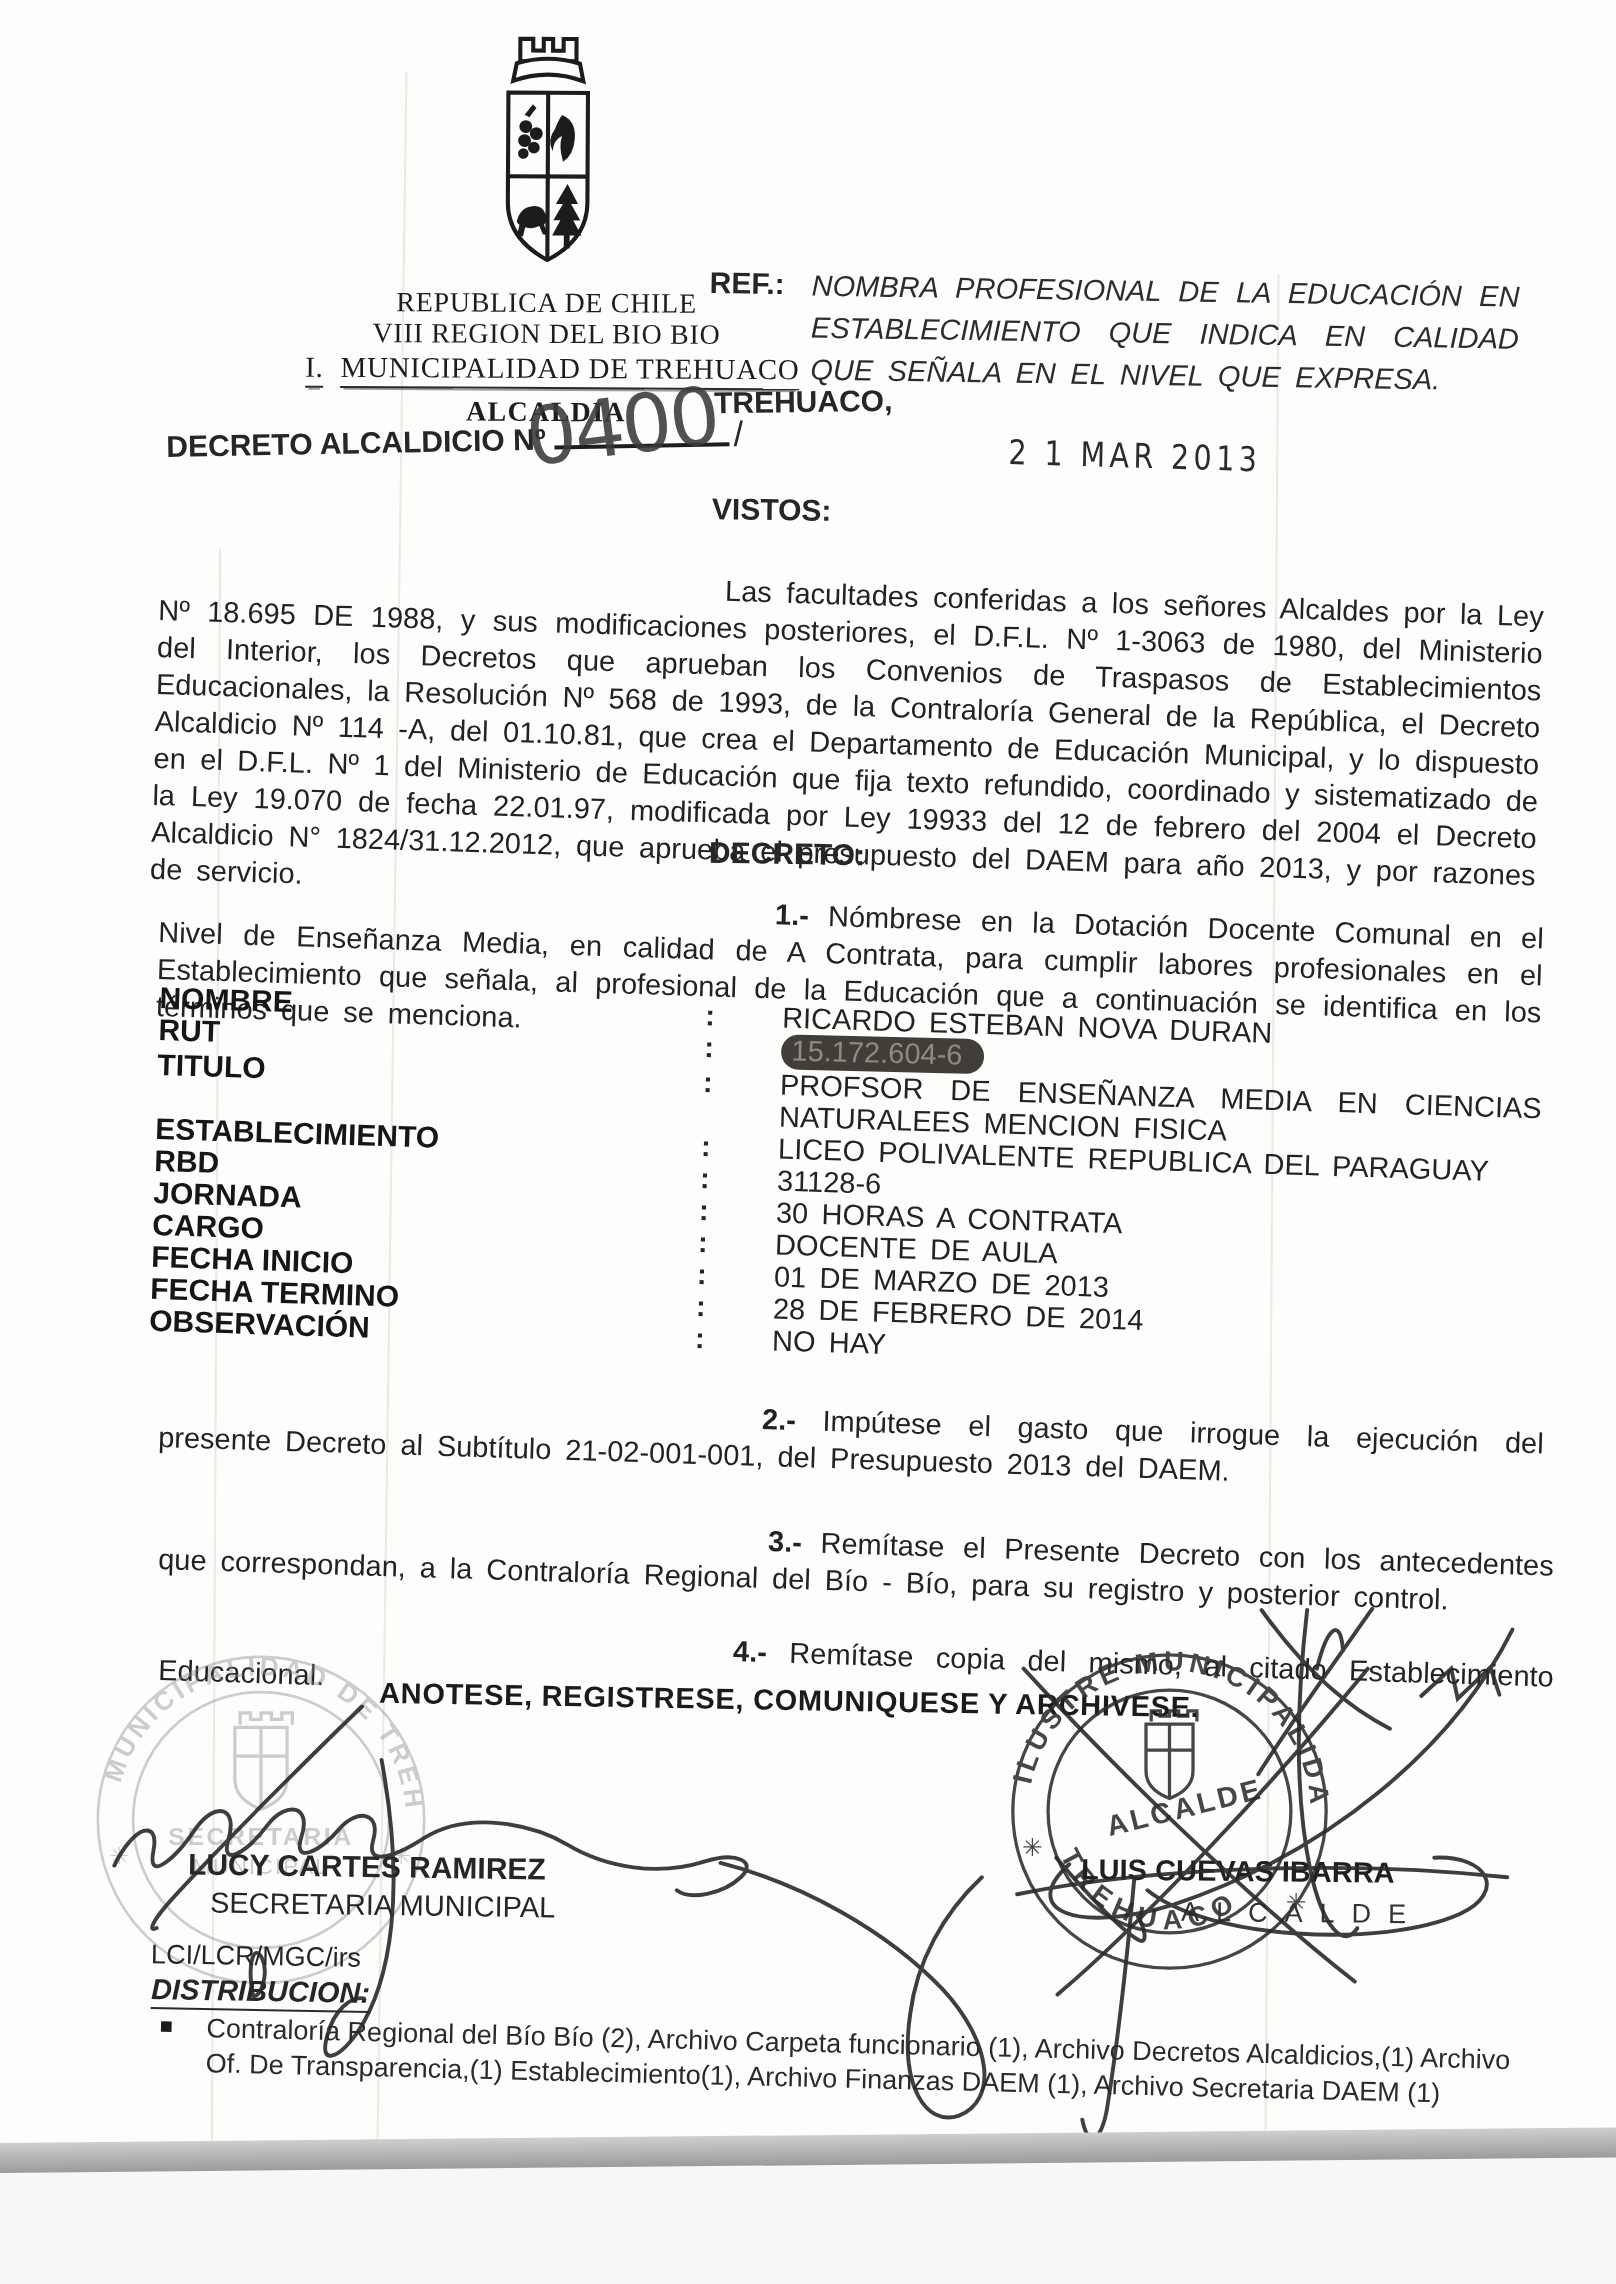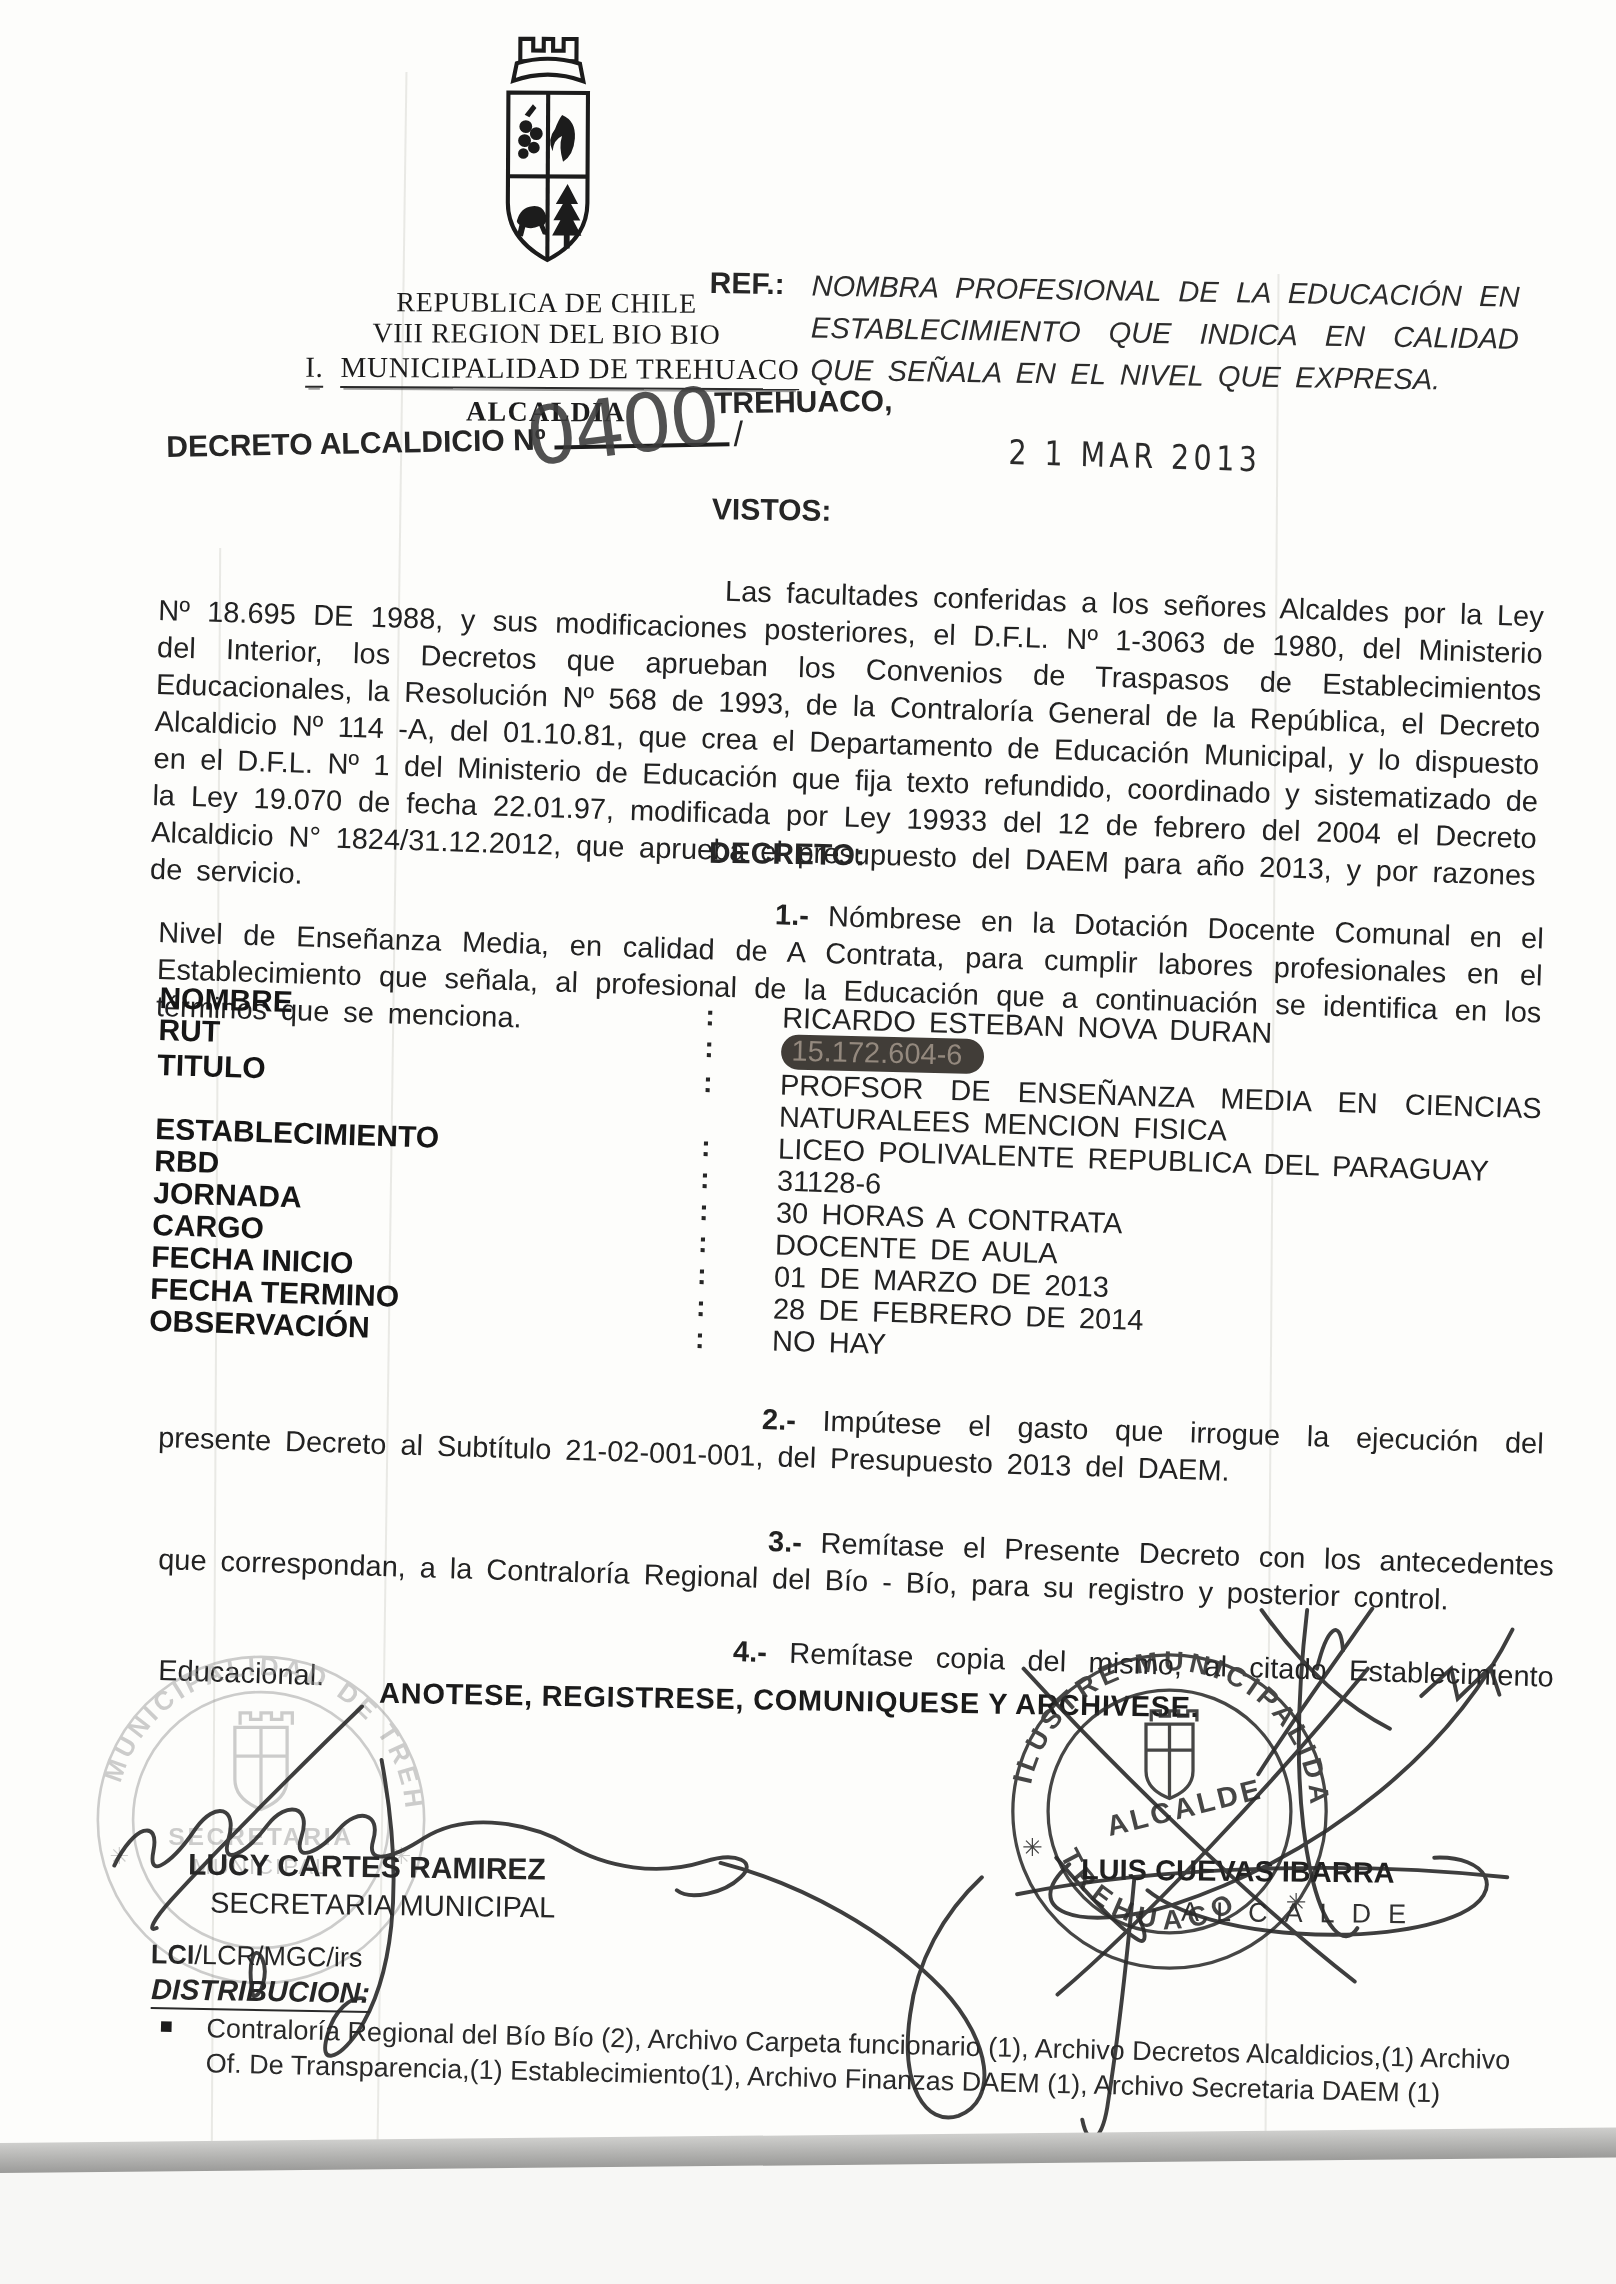--- a/index.html
+++ b/index.html
@@ -69,21 +69,21 @@
   
   .anotese{position:absolute;left:379px;top:1684px;font-weight:bold;font-size:29px;
     letter-spacing:0.7px;transform:rotate(1deg);white-space:nowrap;color:#1b1b1b;}
   .sec-name{position:absolute;left:188px;top:1850px;font-weight:bold;font-size:30px;transform:rotate(.8deg);white-space:nowrap;}
   .sec-title{position:absolute;left:210px;top:1889px;font-size:29px;transform:rotate(.8deg);white-space:nowrap;}
   .mayor-name{position:absolute;left:1081px;top:1855px;font-weight:bold;font-size:29px;
     transform:rotate(.6deg);white-space:nowrap;color:#1f1f1f;}
   .mayor-title{position:absolute;left:1181px;top:1898px;font-size:27px;letter-spacing:17px;
     transform:rotate(.6deg);white-space:nowrap;color:#333;}
   .initials{position:absolute;left:151px;top:1941px;font-size:27px;transform:rotate(1deg);}
-  .initials b{font-weight:bold;}
+  .initials b{font-weight:normal;}
   .dist-label{position:absolute;left:151px;top:1975px;font-size:29px;font-weight:bold;font-style:italic;
     border-bottom:2.6px solid #2a2a2a;padding-bottom:1.3px;transform:rotate(1deg);}
   .dist-row{position:absolute;left:160px;top:2010px;width:1388px;transform:rotate(1.4deg);transform-origin:0 0;}
   .bullet{position:absolute;left:0;top:2.6px;font-size:22px;color:#1b1b1b;}
   .dist-text{margin-left:47px;font-size:27px;line-height:35px;text-align:left;color:#2a2a2a;}
 
   
   .stamp{position:absolute;}
   .stamp-left{left:90px;top:1649px;opacity:.42;}
   .stamp-right{left:1005px;top:1647px;opacity:.88;}

